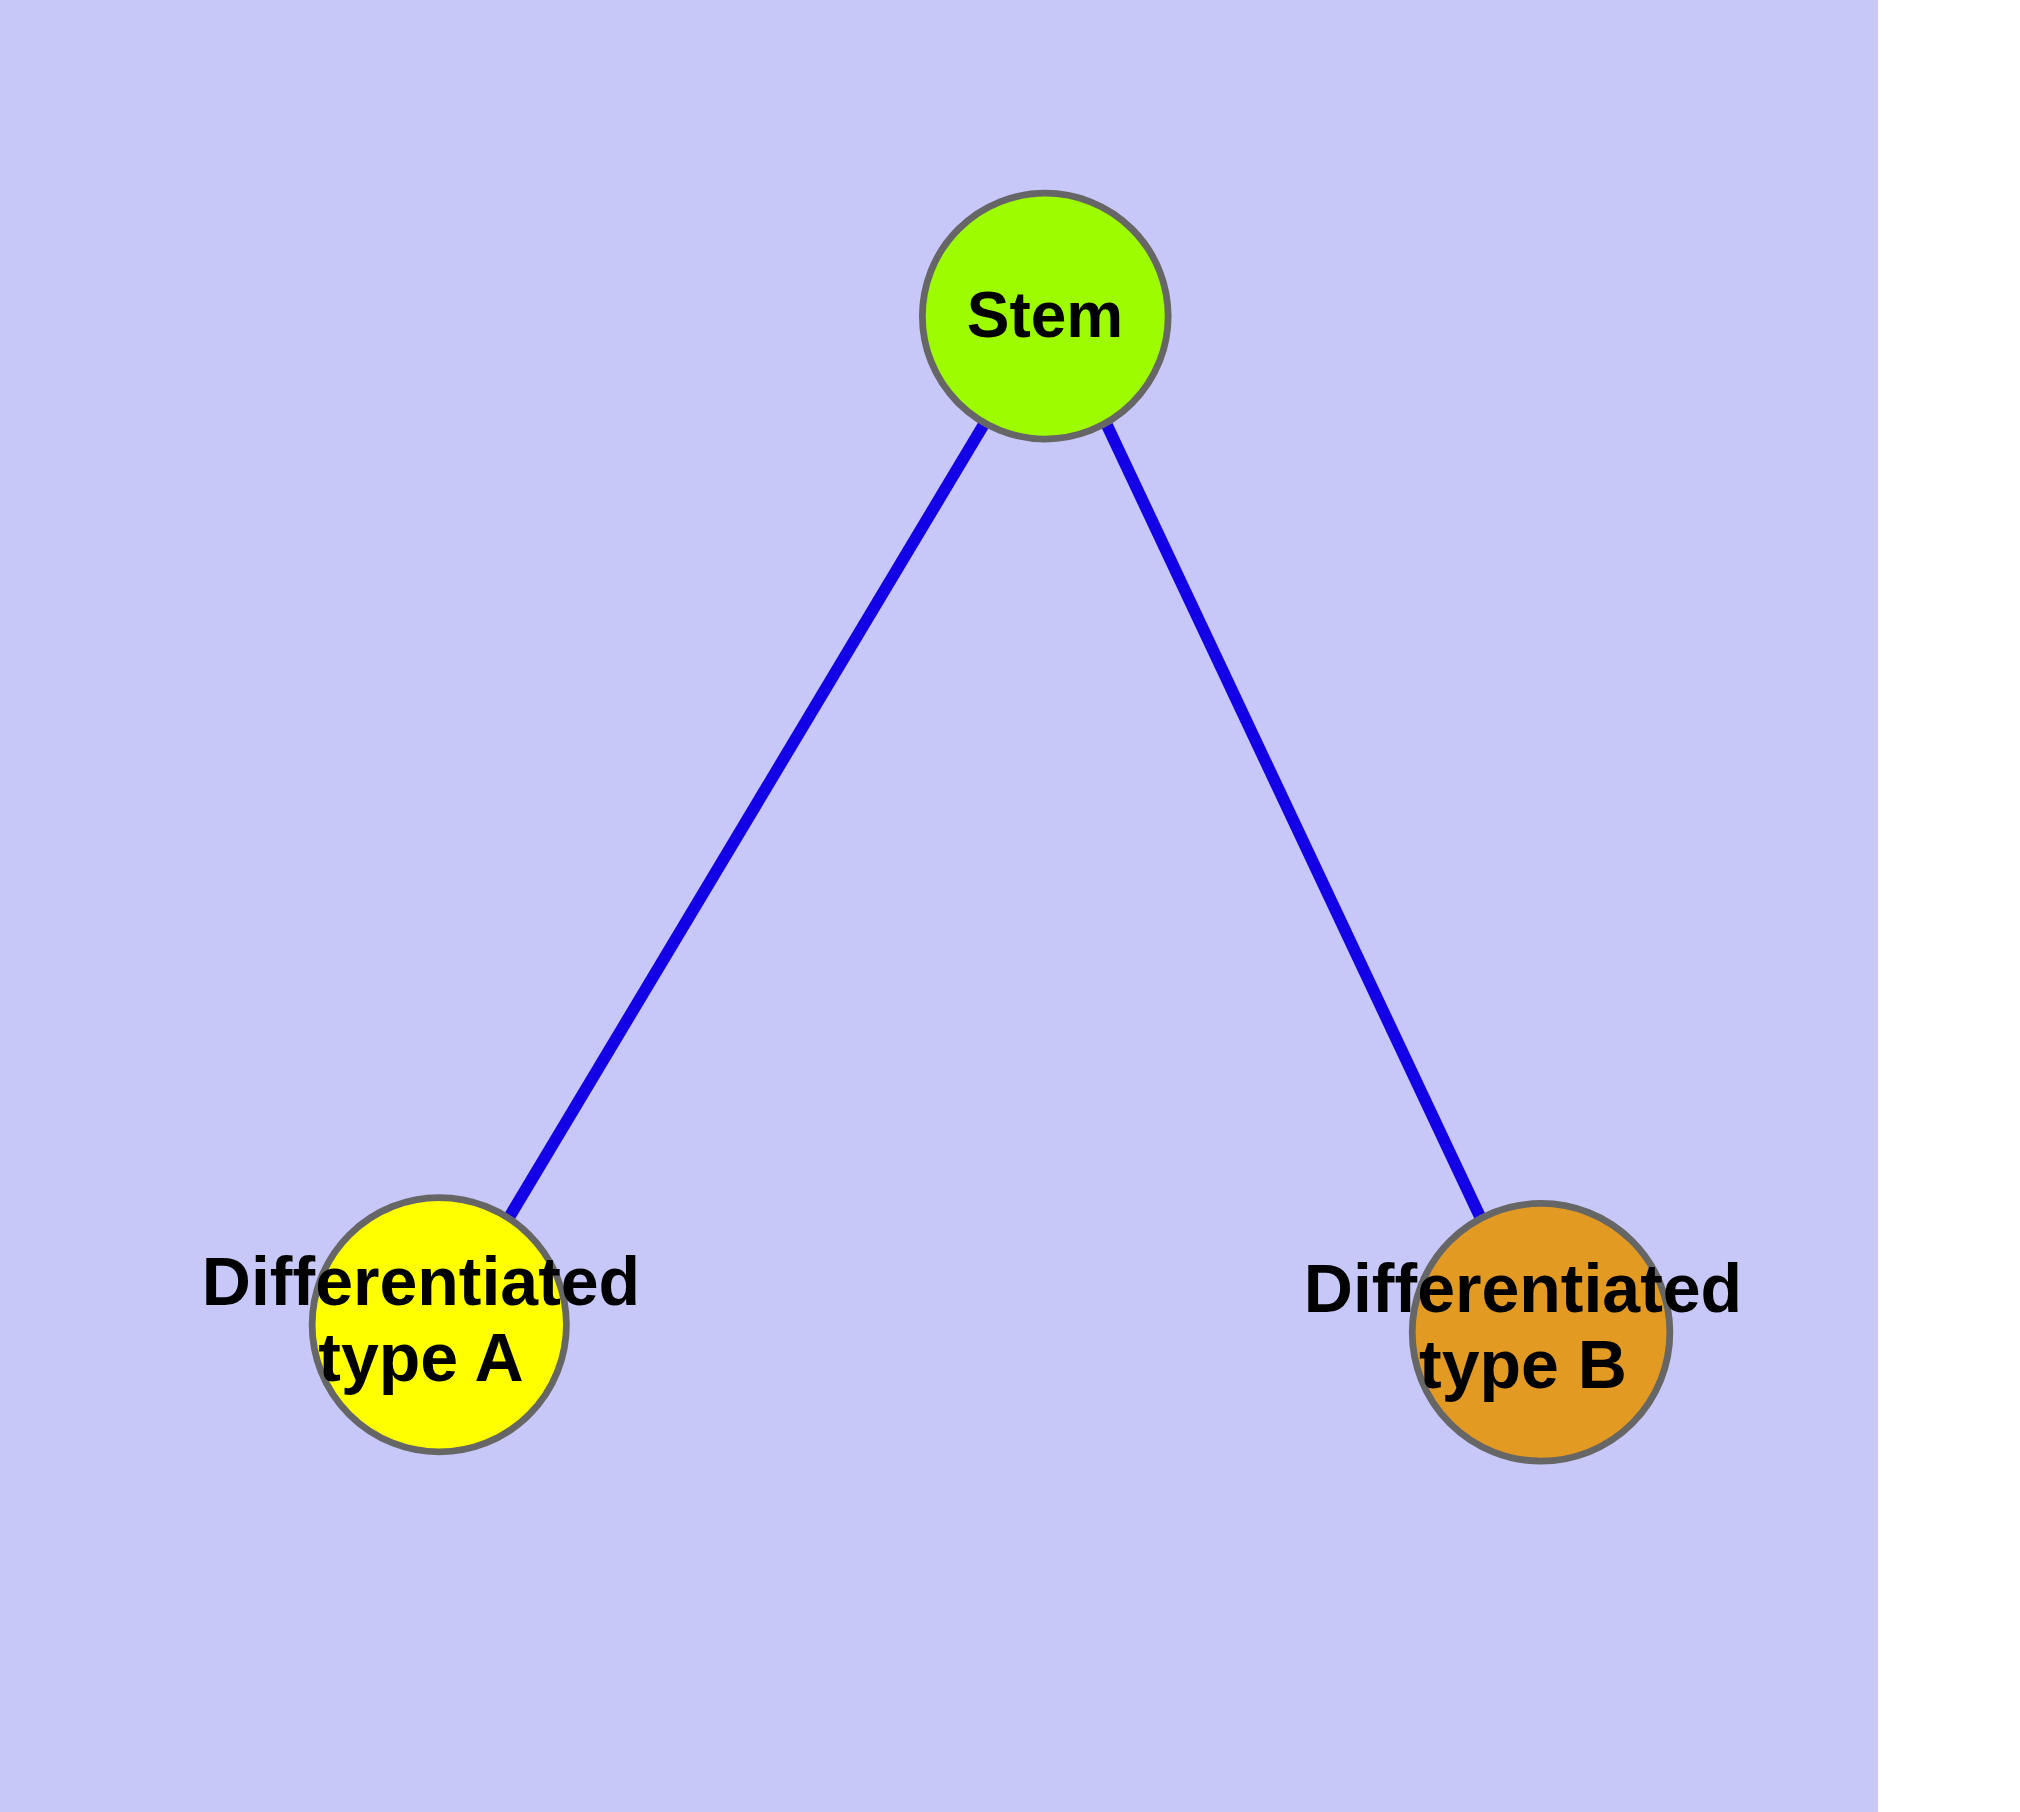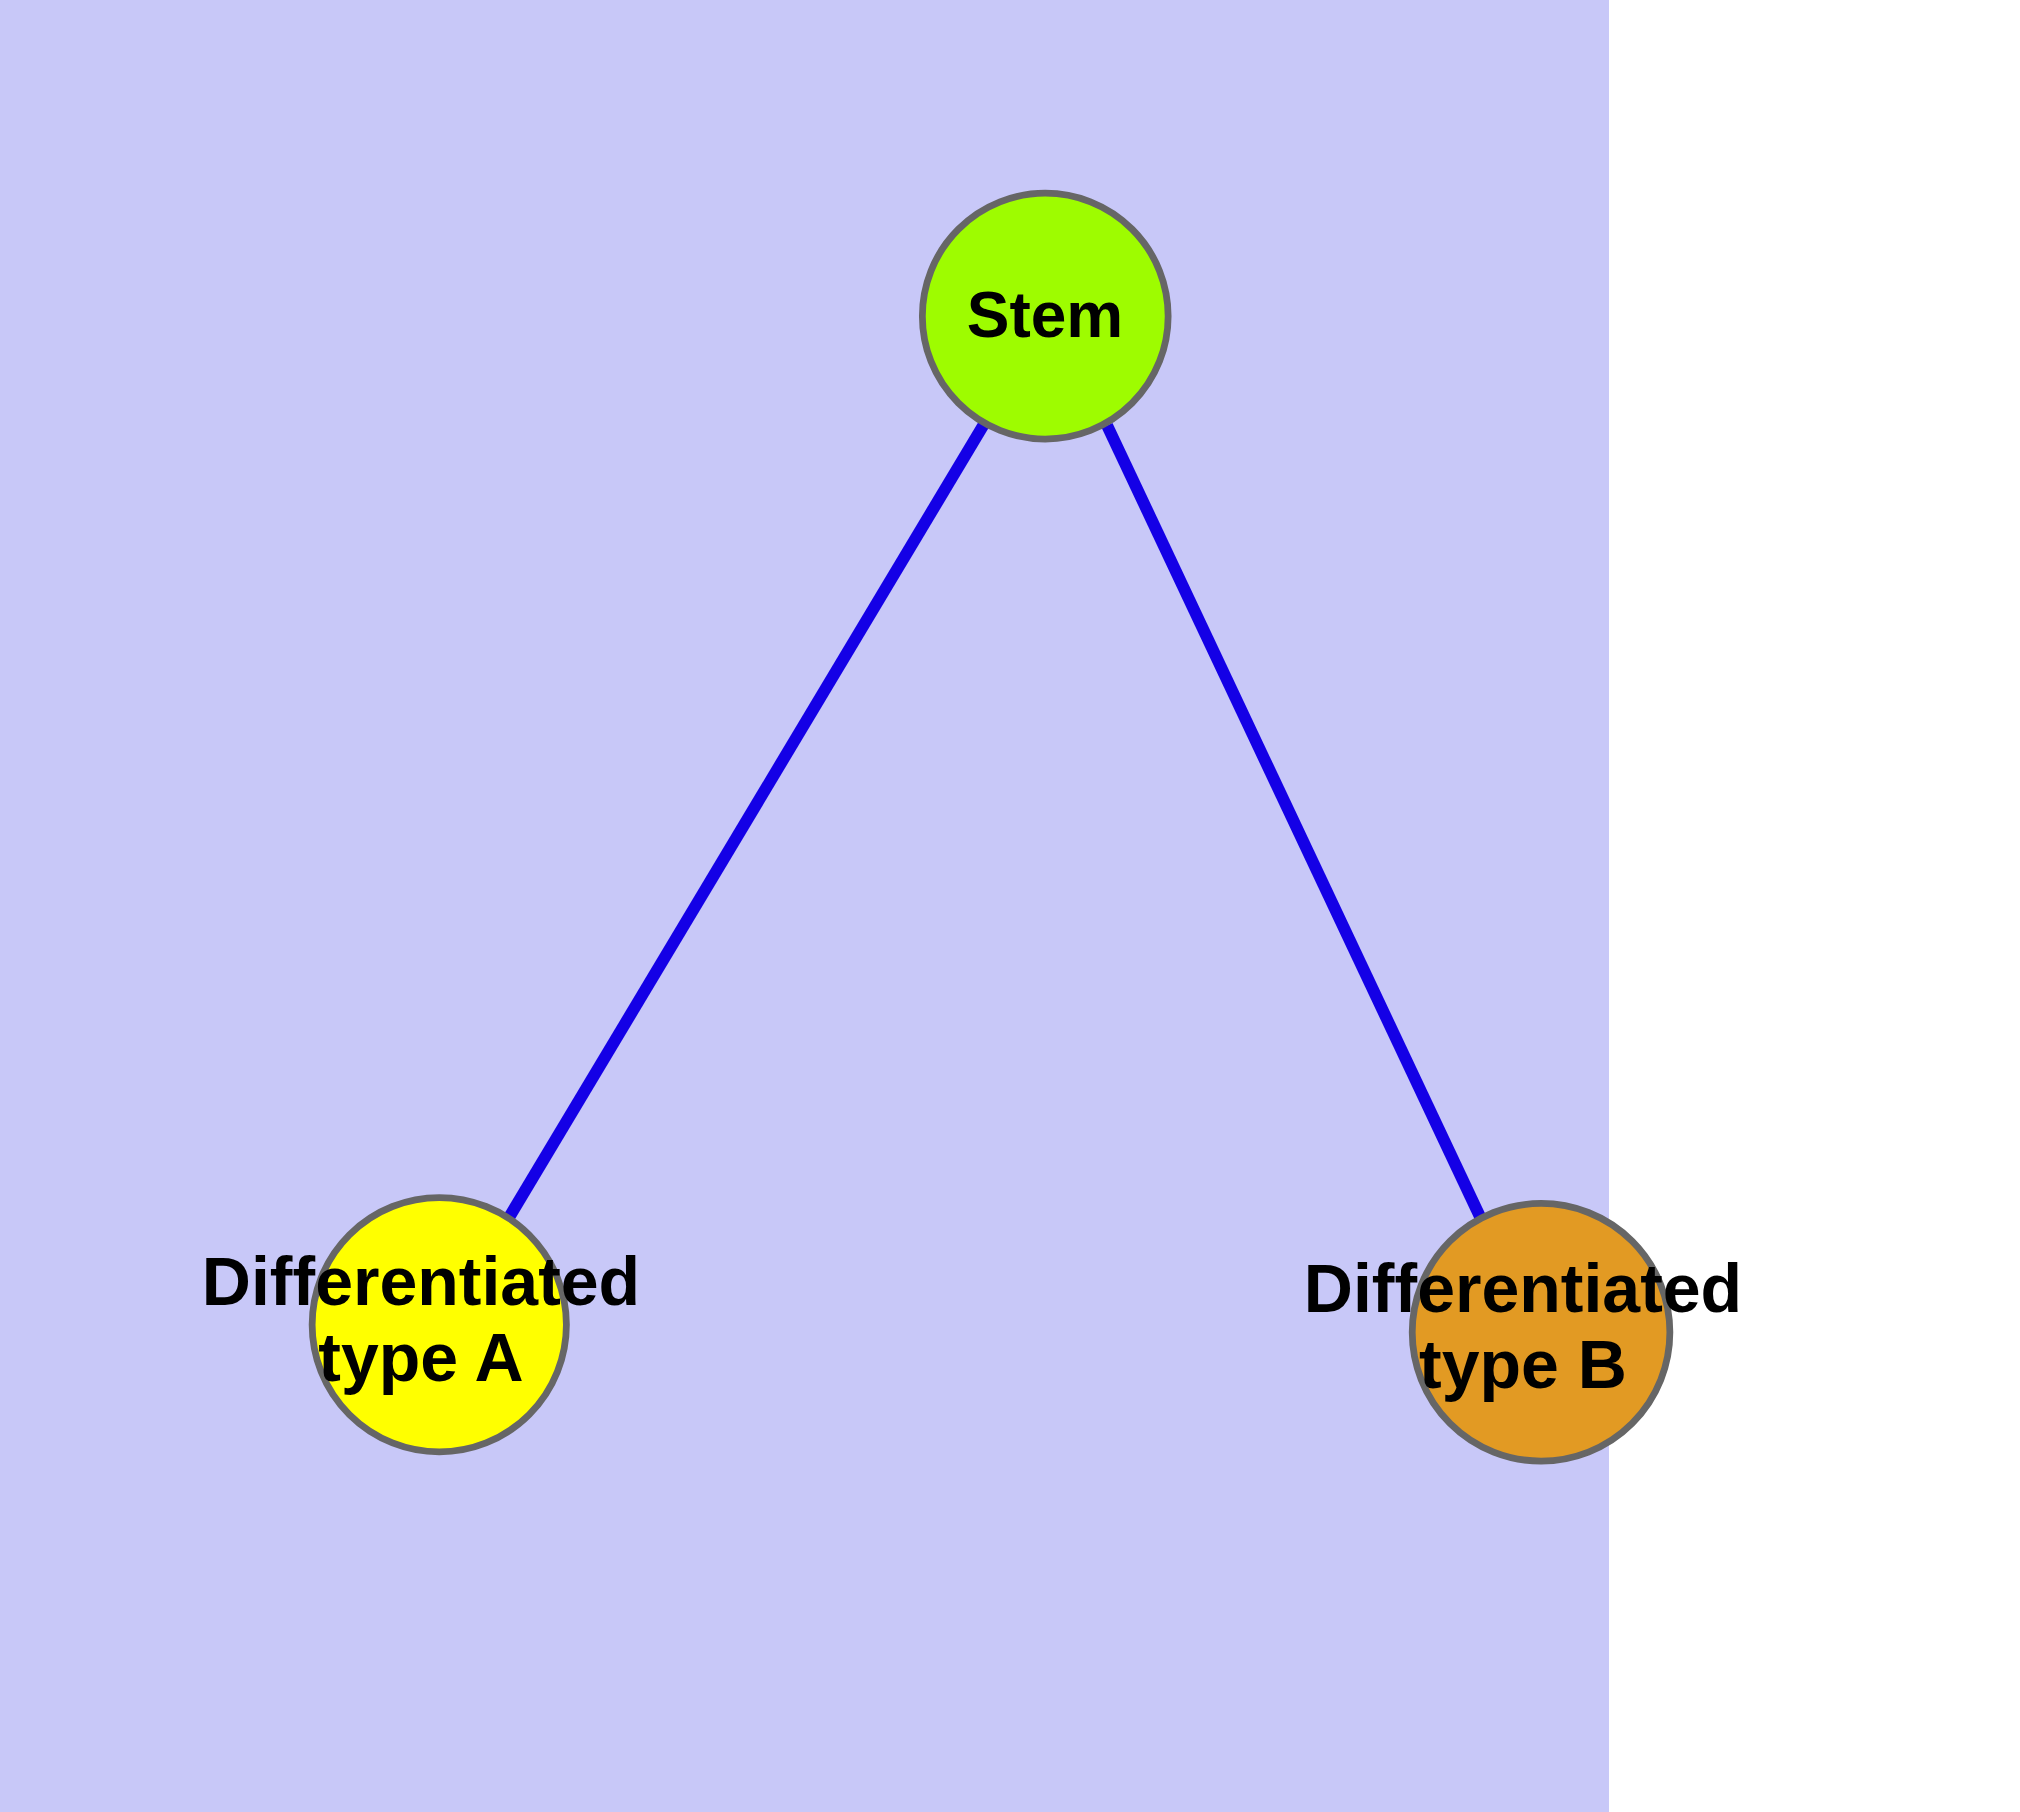--- a/index.html
+++ b/index.html
@@ -53,21 +53,21 @@
   #label-type-b {
     font-size: 68px;
     left: 1523px;
     top: 1326px;
     transform: translate(-50%, -50%);
   }
 </style>
 </head>
 <body>
 
-<div id="graph-canvas" style="background: rgb(200, 200, 248); width: 1609px; height: 1812px;">
+<div id="graph-canvas" style="background: rgb(200, 200, 248); width: 1878px; height: 1812px;">
 
   <svg id="graph-svg" viewBox="0 0 2384 2138" style="width: 2021px; height: 1812px;">
 
     <g>
       <line x1="1161" y1="500" x2="600" y2="1437" class="graph-edge" stroke="#1400e6" stroke-width="14" stroke-linecap="butt"></line>
       <line x1="1306" y1="502" x2="1749" y2="1442" class="graph-edge" stroke="#1400e6" stroke-width="14" stroke-linecap="butt"></line>
     </g>
 
     <g>
       <circle class="graph-node" cx="1233" cy="373" r="145" fill="#9efc00" stroke="#666666" stroke-width="8"></circle>

